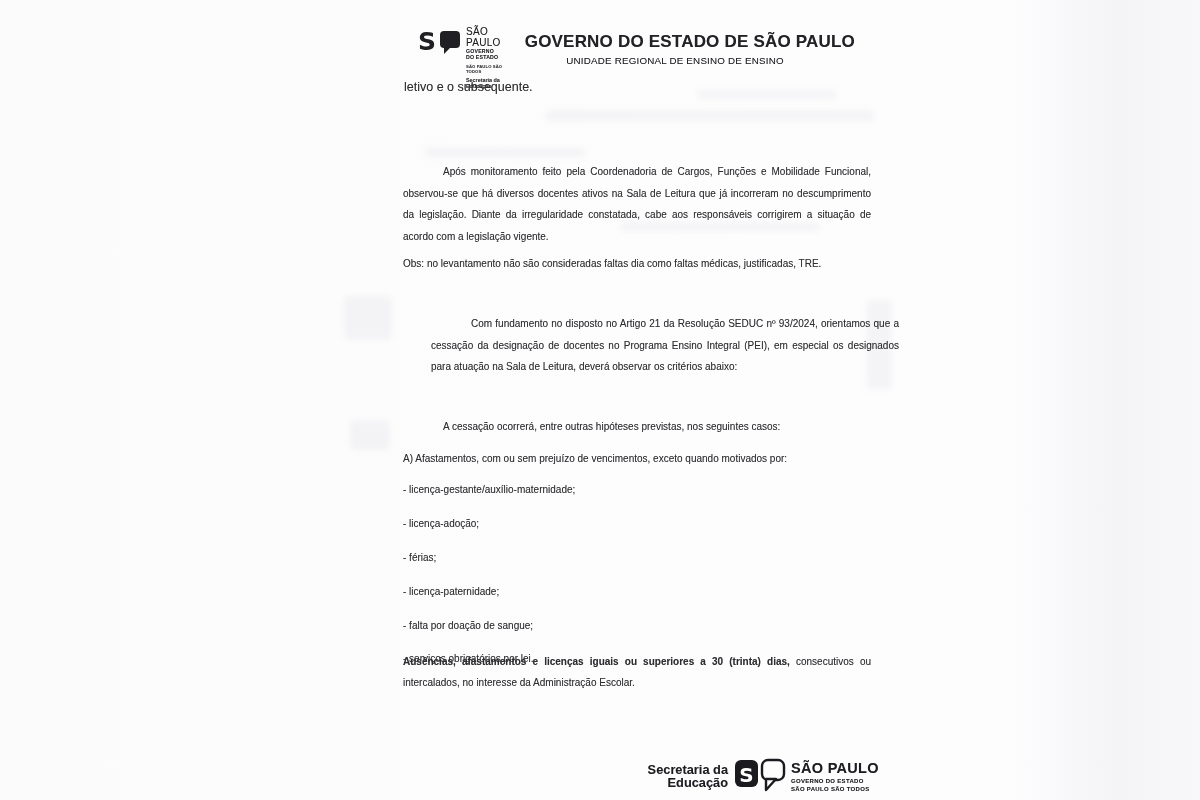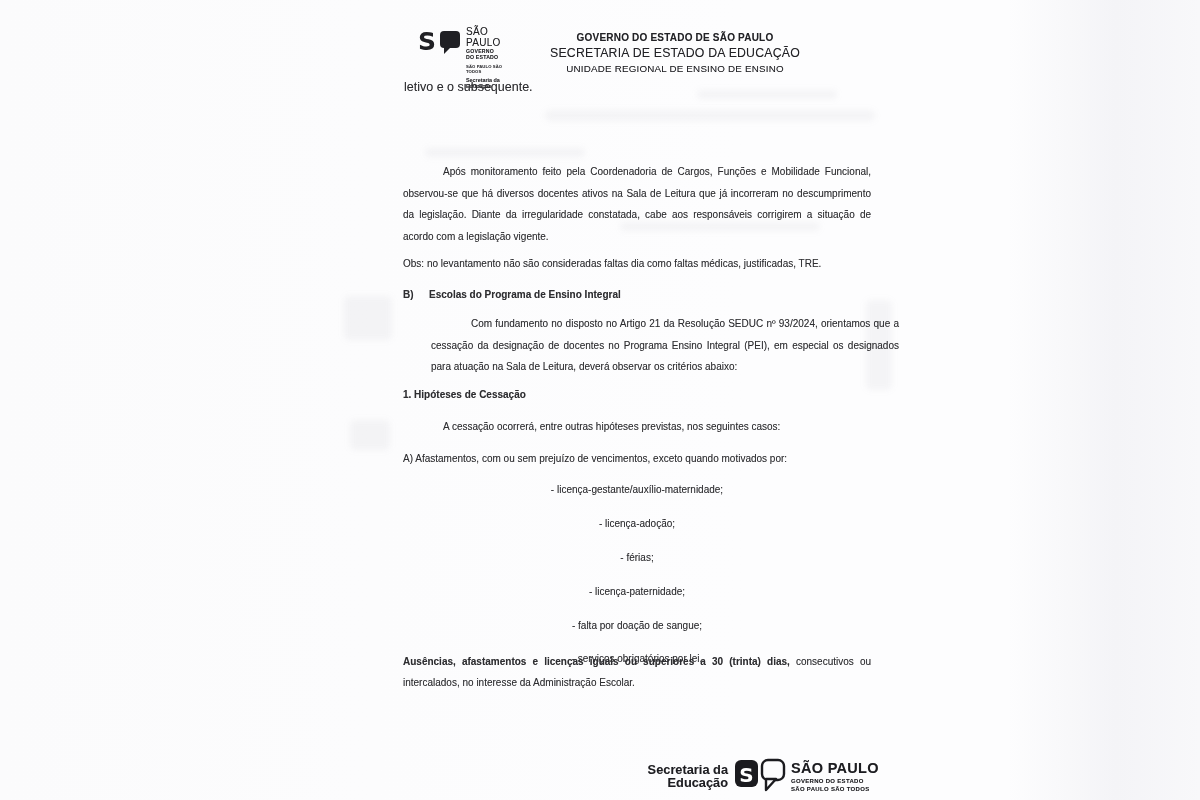--- a/index.html
+++ b/index.html
@@ -22,42 +22,42 @@
   
   .hdr-logo { position:absolute; left:417px; top:27px; width:100px; }
   .hdr-logo-icon { position:absolute; left:0; top:3px; }
   .hdr-logo-text { position:absolute; left:49px; top:0; line-height:1; color:#1f1f22; }
   .hdr-logo-text .big { font-size:10px; font-weight:normal; letter-spacing:0.3px; line-height:10.5px; }
   .hdr-logo-text .small { font-size:5.2px; font-weight:bold; line-height:5.8px; margin-top:1px; letter-spacing:0.2px; }
   .hdr-logo-text .tiny { font-size:4.2px; font-weight:bold; line-height:5px; margin-top:3px; color:#3a3a3e; letter-spacing:0.1px; }
   .hdr-logo-text .sec { font-size:5.4px; font-weight:bold; line-height:6px; margin-top:3px; color:#2a2a2e; }
 
   .hdr-center { position:absolute; left:495px; top:32px; width:360px; text-align:center; color:#222226; }
-  .hdr-title { font-size:10px; font-weight:bold; letter-spacing:0.2px; }
+  .hdr-title { font-size:17px; font-weight:bold; letter-spacing:0.2px;text-align:right; }
   .hdr-subtitle { font-size:12.3px; margin-top:3px; letter-spacing:0.2px; }
   .hdr-unit { font-size:9.8px; margin-top:3px; letter-spacing:0.2px; }
 
   .overlap-line { position:absolute; left:404px; top:80px; font-size:12.5px; color:#2d2d30;text-align:center; }
 
   
   .col { position:absolute; left:403px; width:468px; font-size:10px; line-height:21.5px; color:#2e2e31; }
   .justify { text-align:justify; }
   .indent { text-indent:40px; }
   .bold { font-weight:bold; }
 
   .p1 { top:161px; }
   .obs { top:253px; }
   .sec-b { top:284px; font-weight:bold; }
   .sec-b .b-label { display:inline-block; width:26px; }
   .p2 { top:313px;margin-left:28px; }
   .h-cess { top:384px; font-weight:bold; }
   .p3 { top:416px; text-indent:40px; }
   .item-a { top:448px; }
   .list { top:479px; }
-  .list div { margin-bottom:12.4px;text-align:center; }
+  .list div { margin-bottom:12.4px; }
   .closing { top:651px; line-height:21px; }
 
   
   .foot-addr { position:absolute; left:403px; top:762px; font-size:7.6px; line-height:11.9px; color:#3c3c40; letter-spacing:0.1px; }
   .foot-sec { position:absolute; left:600px; top:763px; width:128px; text-align:right; font-size:12.8px; font-weight:bold; line-height:13px; color:#1e1e22; }
   .foot-icon { position:absolute; left:734px; top:757px; }
   .foot-sp { position:absolute; left:791px; top:761px; color:#1c1c20; line-height:1; }
   .foot-sp .name { font-size:14.5px; font-weight:bold; letter-spacing:0.3px; }
   .foot-sp .sub { font-size:6px; font-weight:bold; margin-top:2.5px; letter-spacing:0.3px; }
   .foot-sp .sub2 { font-size:6px; font-weight:bold; margin-top:1.5px; letter-spacing:0.3px; }
@@ -87,37 +87,32 @@
       <div class="small">GOVERNO</div>
       <div class="small" style="margin-top:0;">DO ESTADO</div>
       <div class="tiny">SÃO PAULO SÃO TODOS</div>
       <div class="sec">Secretaria da</div>
       <div class="sec" style="margin-top:0;">Educação</div>
     </div>
   </div>
 
   <div class="hdr-center">
     <div class="hdr-title txt">GOVERNO DO ESTADO DE SÃO PAULO</div>
-    <div class="hdr-subtitle txt">SECRETARIA DE ESTADO DA EDUCAÇÃO</div>
     <div class="hdr-unit txt">UNIDADE REGIONAL DE ENSINO DE ENSINO</div>
   </div>
 
   <div class="overlap-line txt">letivo e o subsequente.</div>
 
   <div class="col p1 justify indent txt">Após monitoramento feito pela Coordenadoria de Cargos, Funções e Mobilidade Funcional, observou-se que há diversos docentes ativos na Sala de Leitura que já incorreram no descumprimento da legislação. Diante da irregularidade constatada, cabe aos responsáveis corrigirem a situação de acordo com a legislação vigente.</div>
 
   <div class="col obs txt">Obs: no levantamento não são consideradas faltas dia como faltas médicas, justificadas, TRE.</div>
 
-  <div class="col sec-b txt">
-    <span class="b-label">B)</span><span>Escolas do Programa de Ensino Integral</span>
-  </div>
 
   <div class="col p2 justify indent txt">Com fundamento no disposto no Artigo 21 da Resolução SEDUC nº 93/2024, orientamos que a cessação da designação de docentes no Programa Ensino Integral (PEI), em especial os designados para atuação na Sala de Leitura, deverá observar os critérios abaixo:</div>
 
-  <div class="col h-cess txt">1. Hipóteses de Cessação</div>
 
   <div class="col item-a txt">A) Afastamentos, com ou sem prejuízo de vencimentos, exceto quando motivados por:</div>
 
   <div class="col p3 txt">A cessação ocorrerá, entre outras hipóteses previstas, nos seguintes casos:</div>
 
   <div class="col list txt">
     <div>- licença-gestante/auxílio-maternidade;</div>
     <div>- licença-adoção;</div>
     <div>- férias;</div>
     <div>- licença-paternidade;</div>

